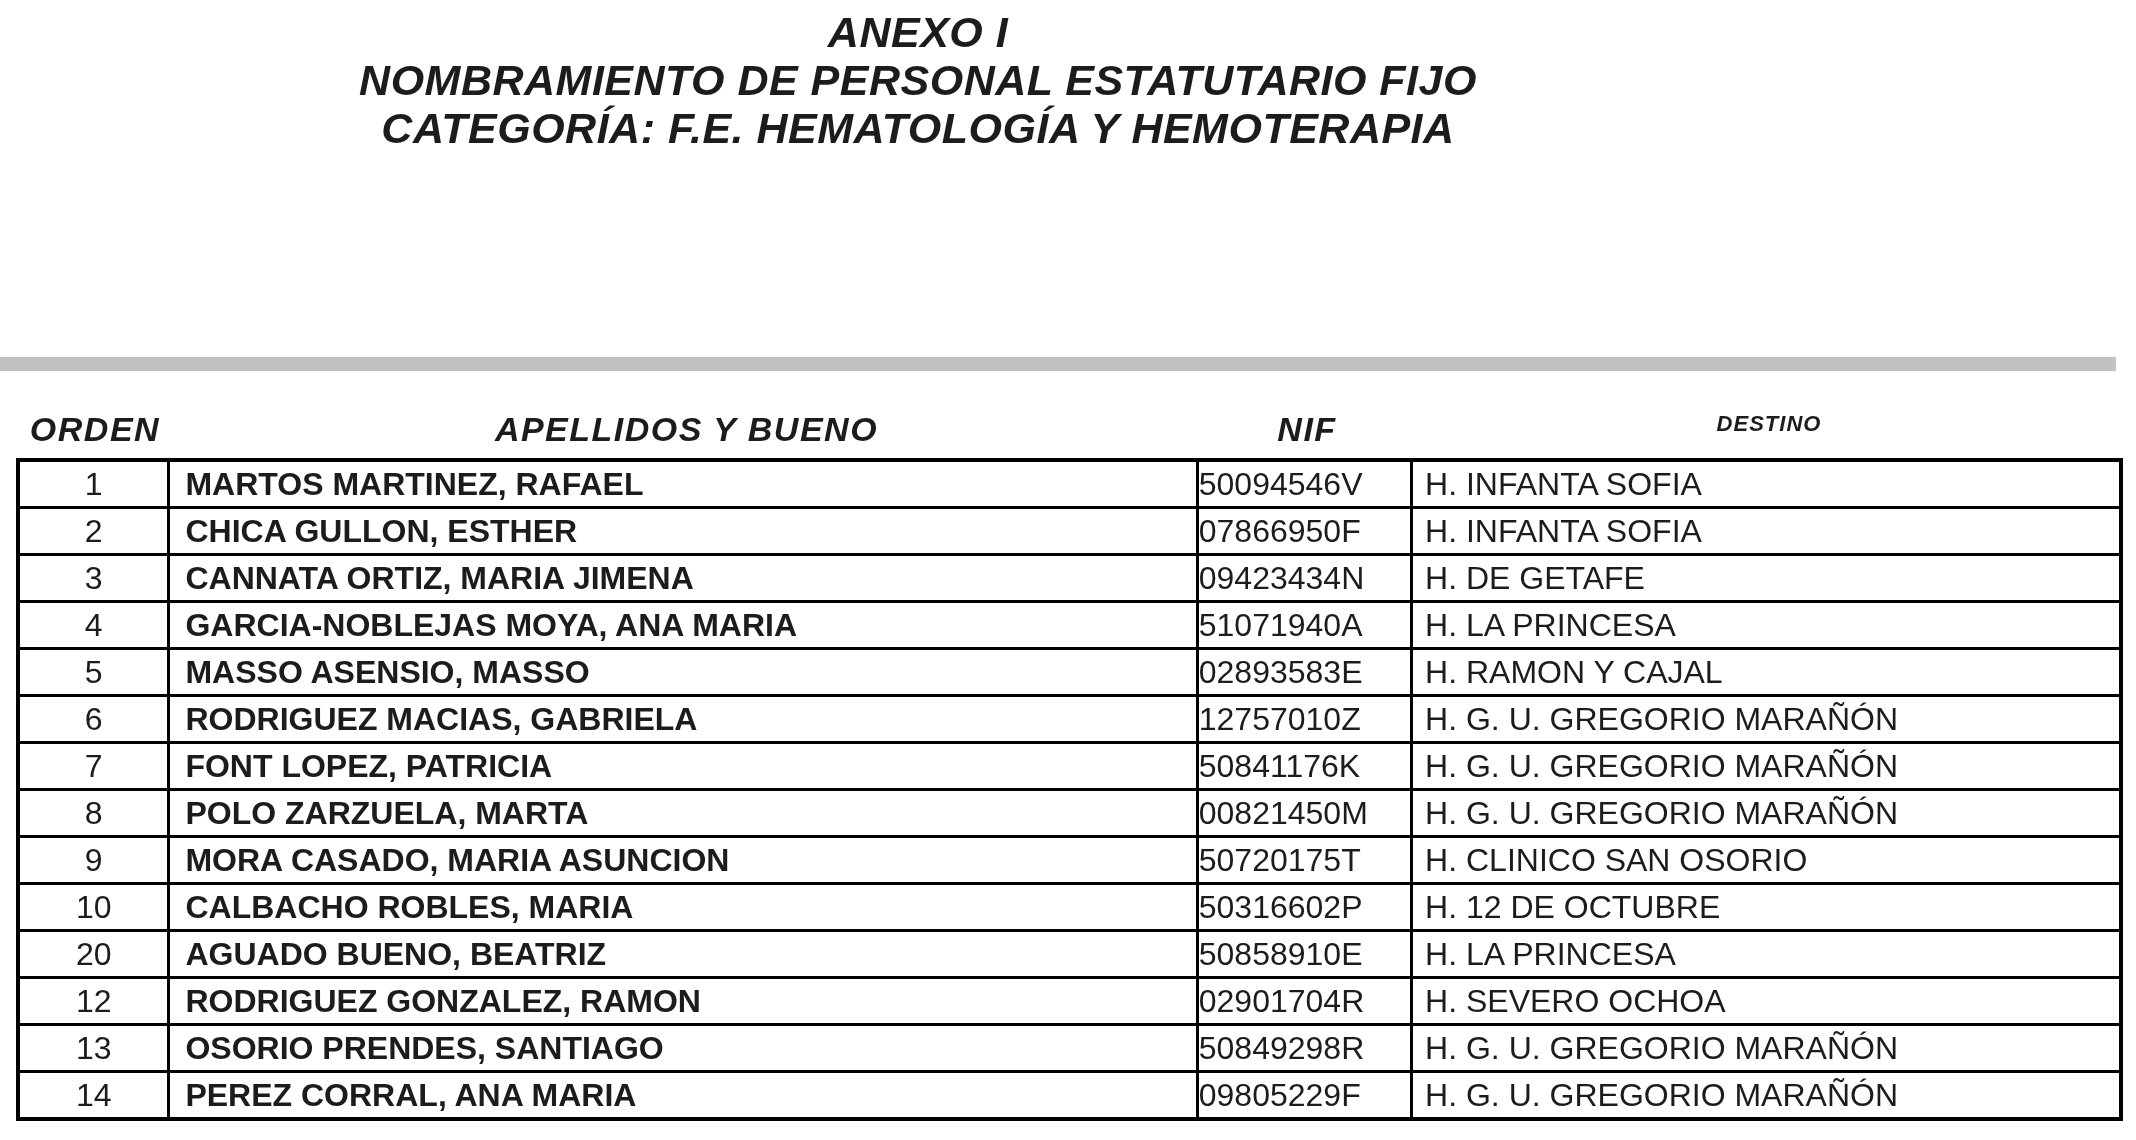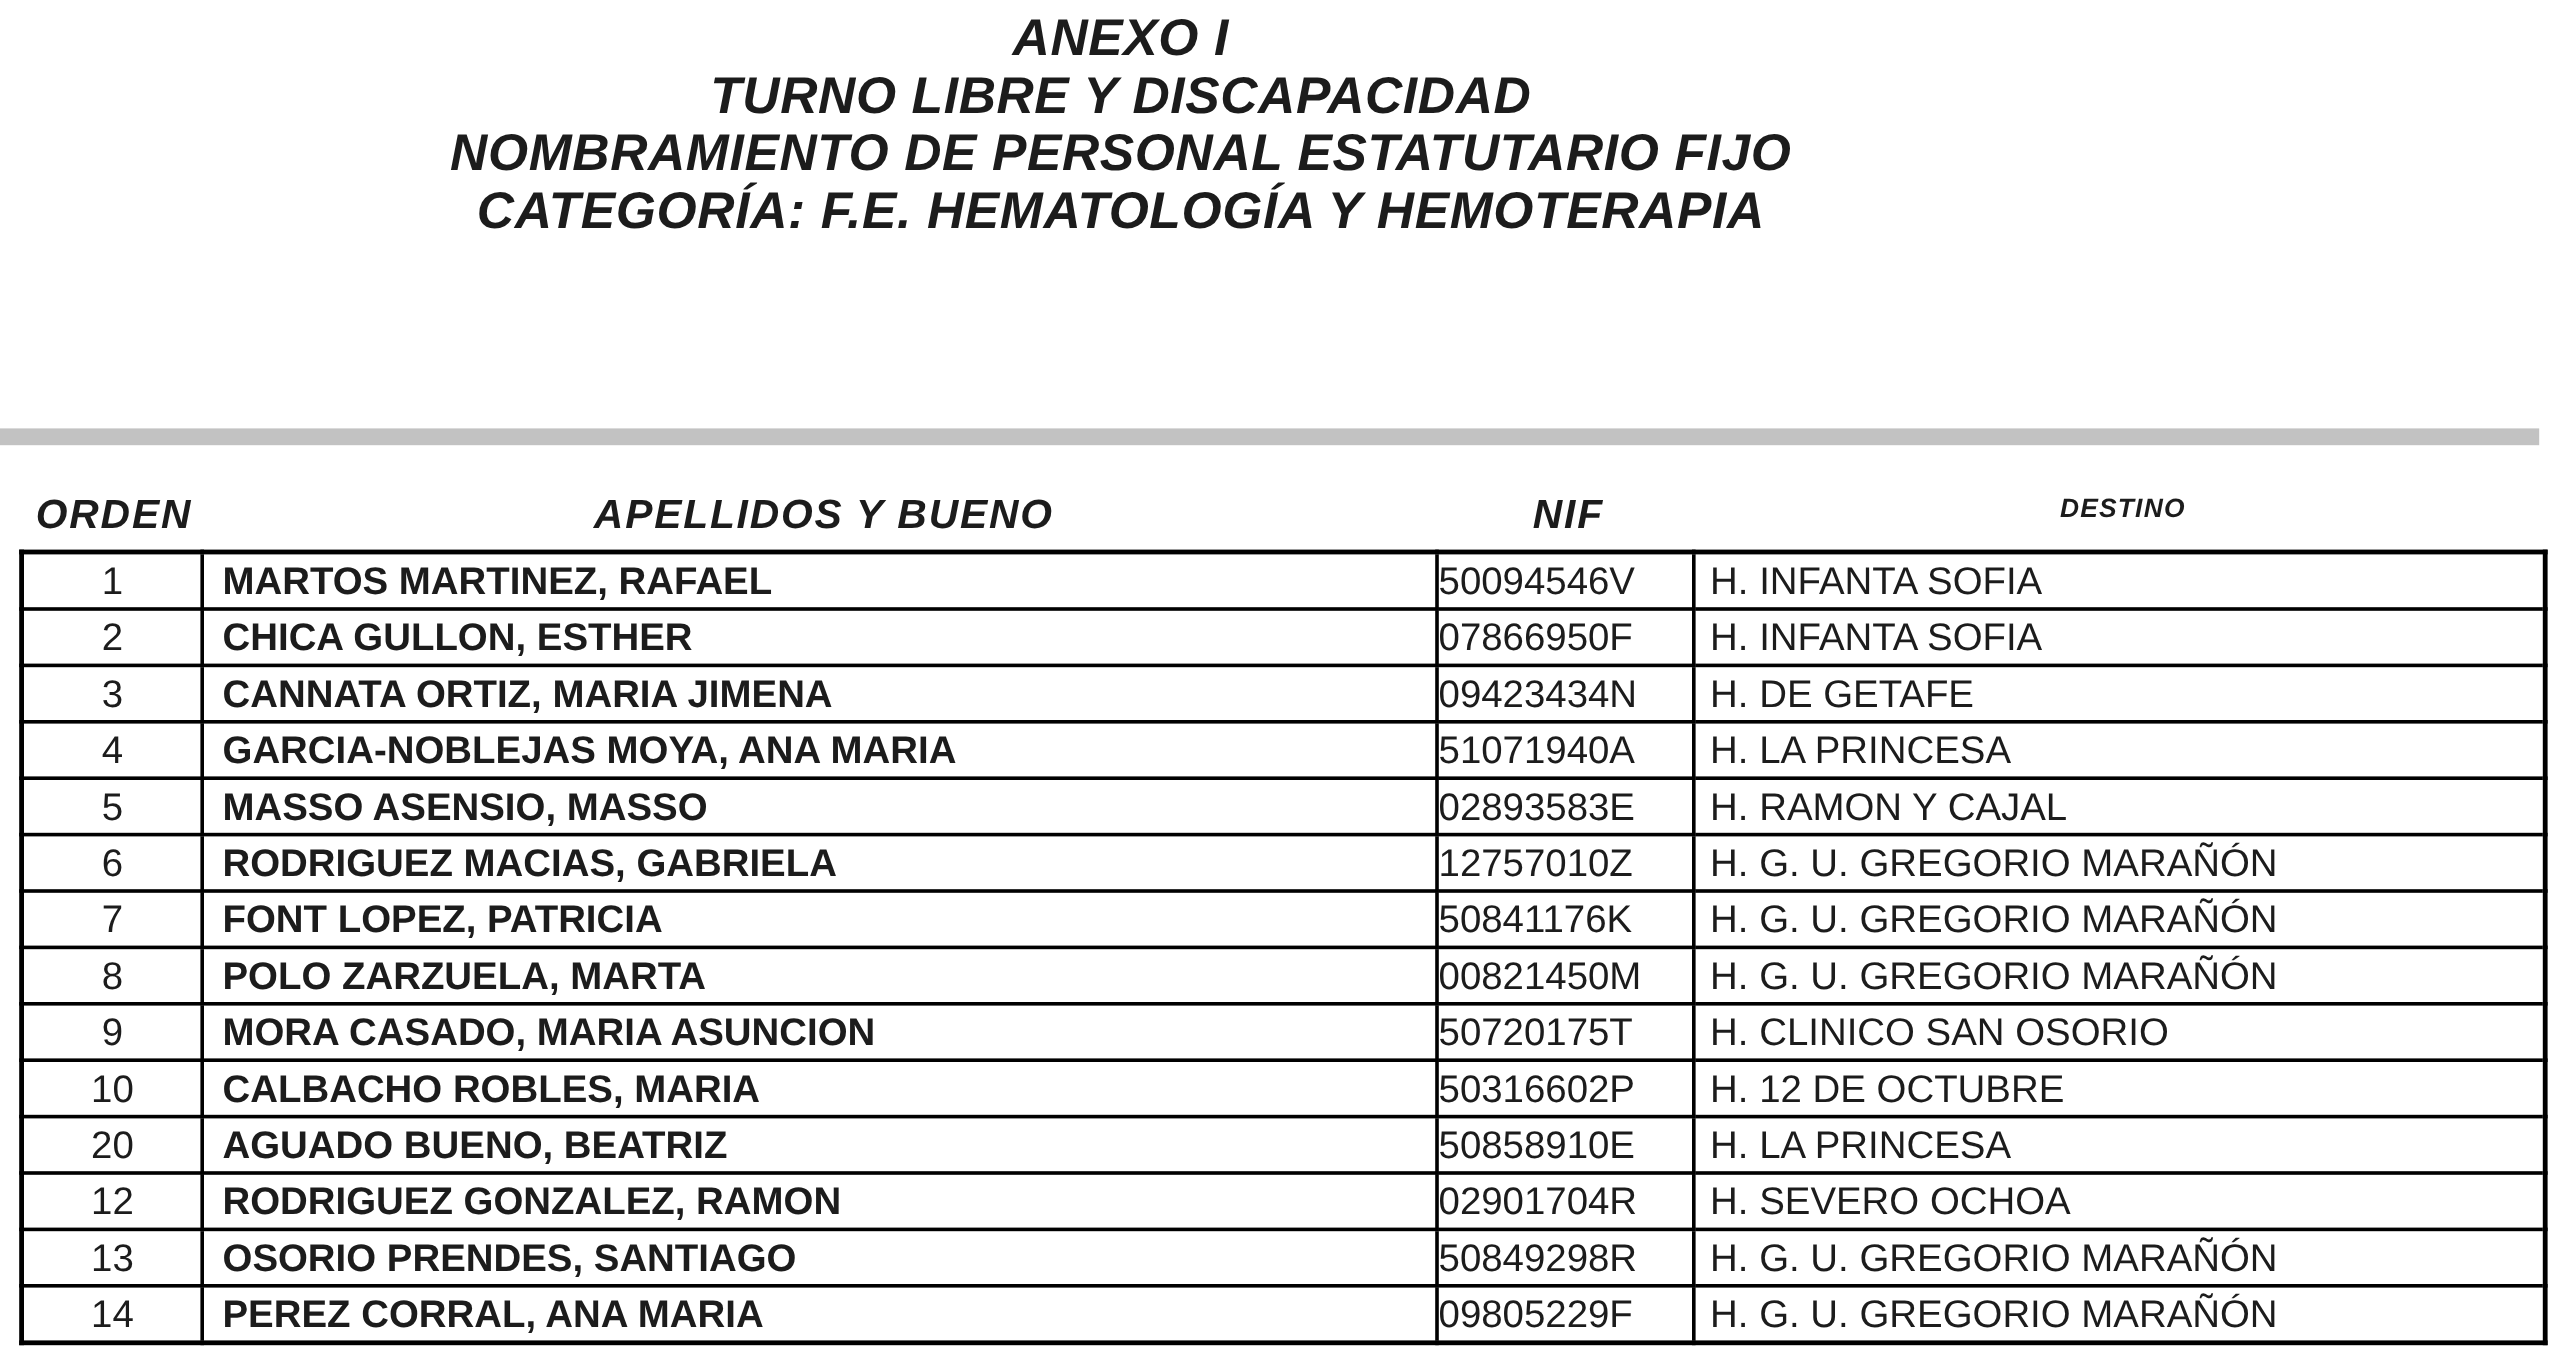--- a/index.html
+++ b/index.html
@@ -13,21 +13,21 @@
     position: relative;
     overflow: hidden;
     font-family: "Liberation Sans", sans-serif;
     color: #1c1c1c;
   }
 
   
   .title-block {
     position: absolute;
     top: 8px;
-    left: 16px;
+    left: 0;
     width: 1836px;
     text-align: center;
   }
   .title-line {
     font-size: 43px;
     font-weight: bold;
     font-style: italic;
     line-height: 48px;
     letter-spacing: 0.5px;
     white-space: nowrap;
@@ -92,21 +92,20 @@
   td.td-orden   { text-align: center; }
   td.td-nombre  { text-align: left; padding-left: 15px; font-weight: bold; }
   td.td-nif     { text-align: left; }
   td.td-destino { text-align: left; padding-left: 12px; }
 </style>
 </head>
 <body>
 
 <div class="title-block">
   <div class="title-line">ANEXO I</div>
-  <div class="title-line">TURNO LIBRE Y DISCAPACIDAD</div>
   <div class="title-line">NOMBRAMIENTO DE PERSONAL ESTATUTARIO FIJO</div>
   <div class="title-line">CATEGORÍA: F.E. HEMATOLOGÍA Y HEMOTERAPIA</div>
 </div>
 
 <div class="divider-bar"></div>
 
 <div class="col-headers">
   <div class="col-header h-orden">ORDEN</div>
   <div class="col-header h-nombre">APELLIDOS Y BUENO</div>
   <div class="col-header h-nif">NIF</div>

